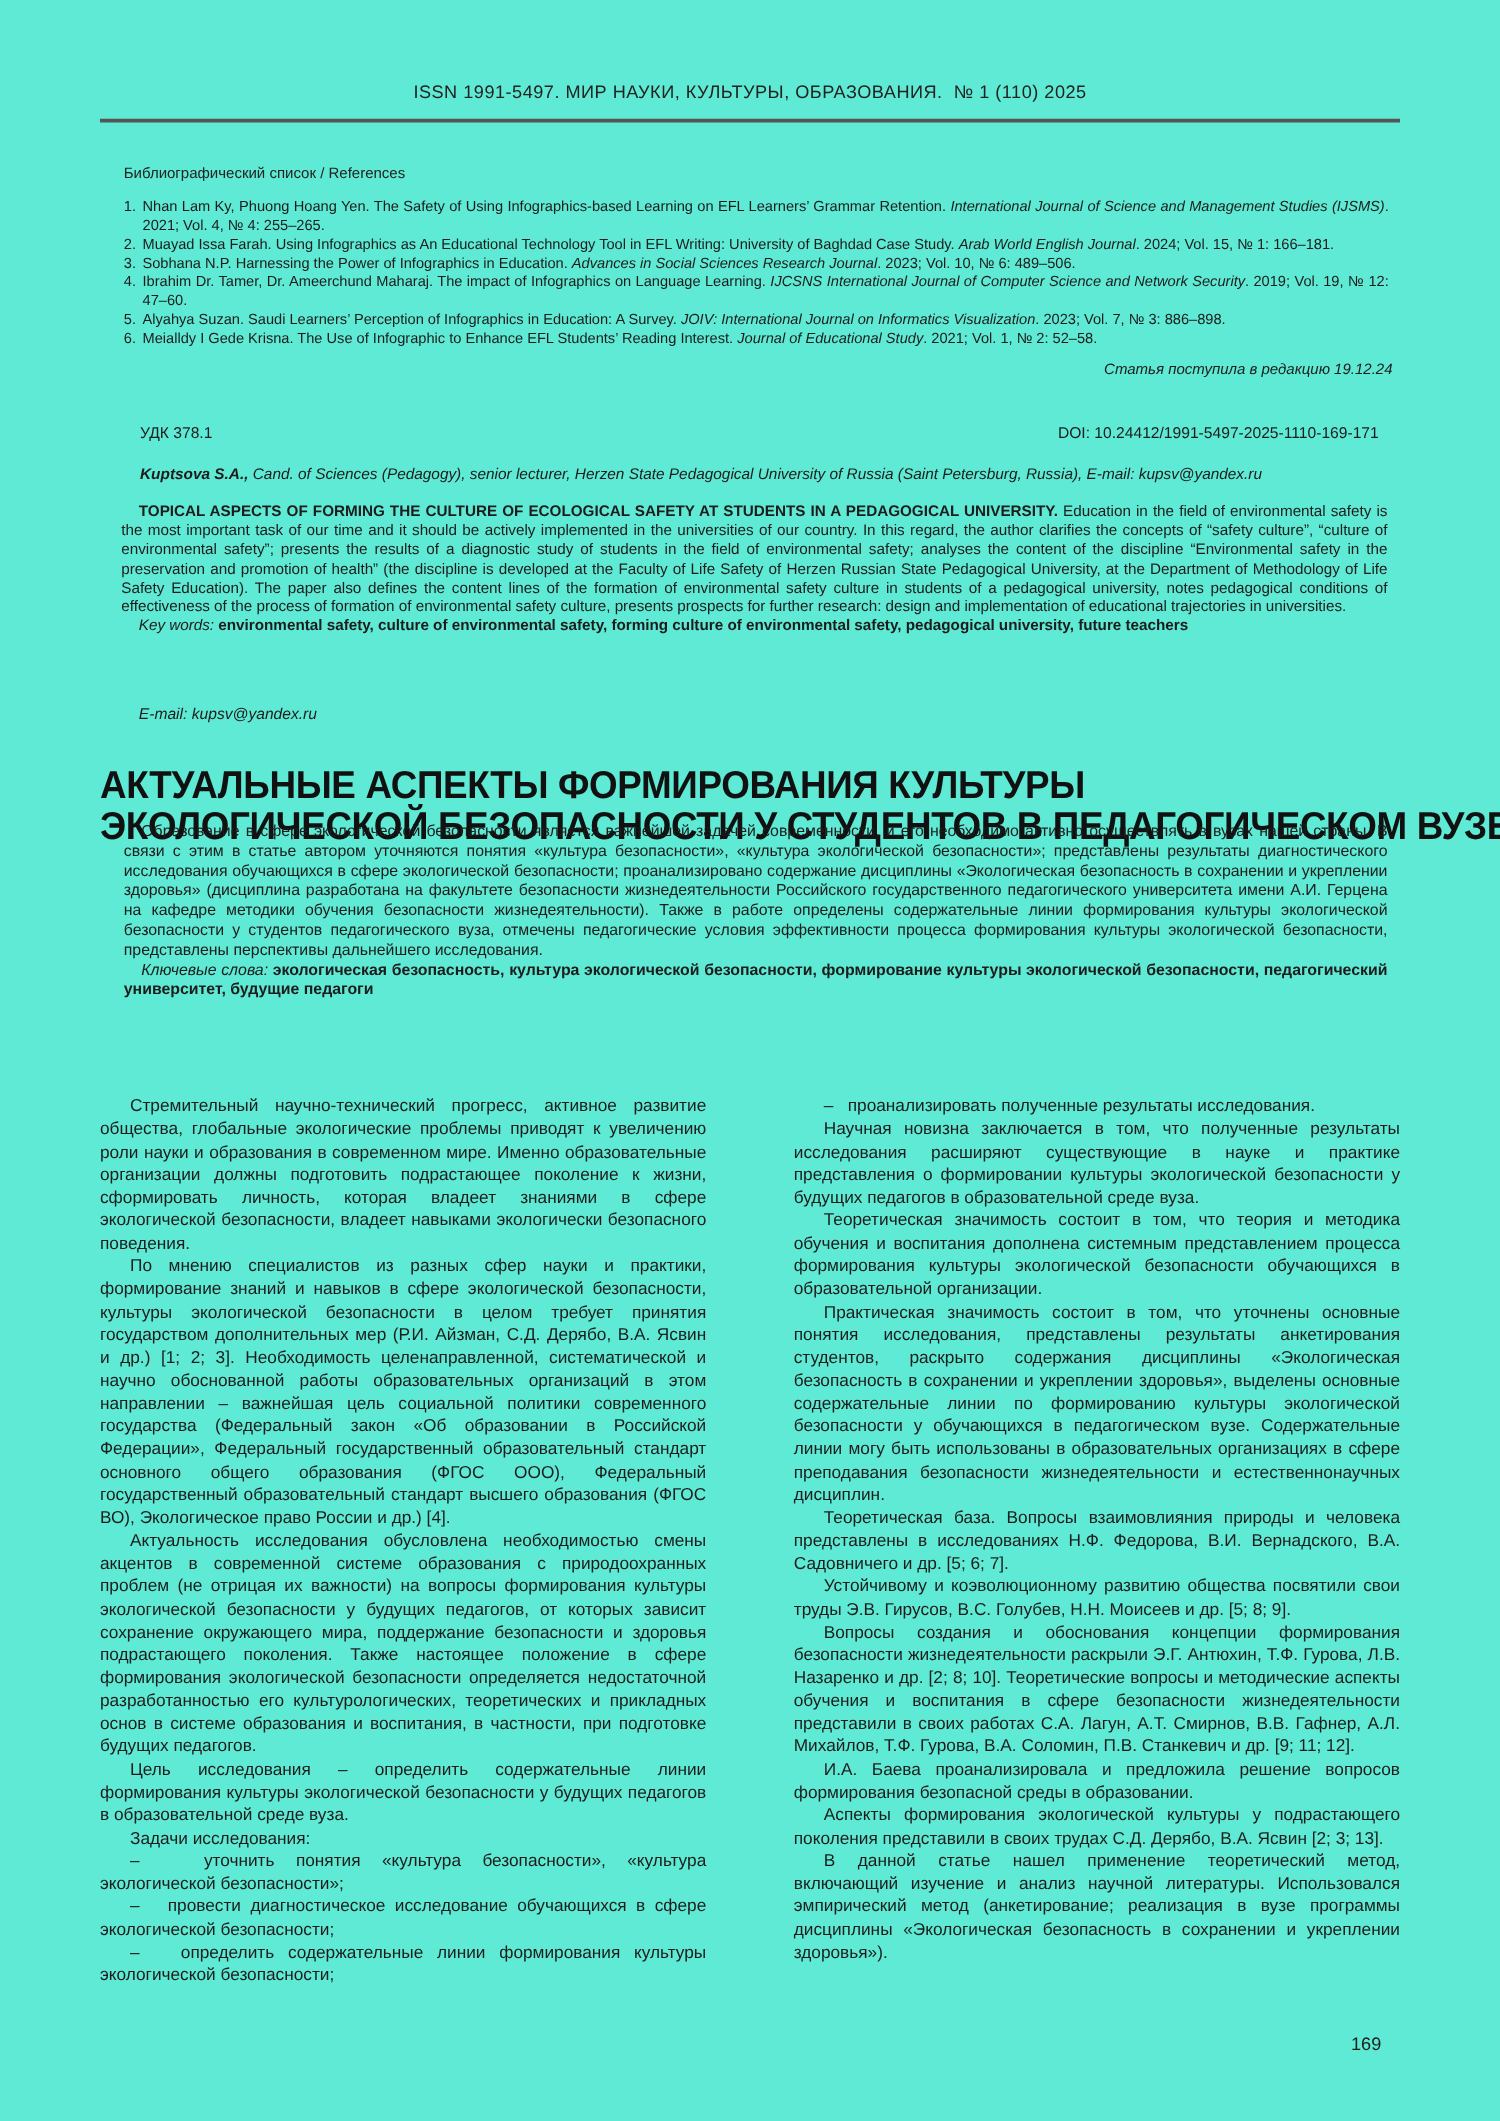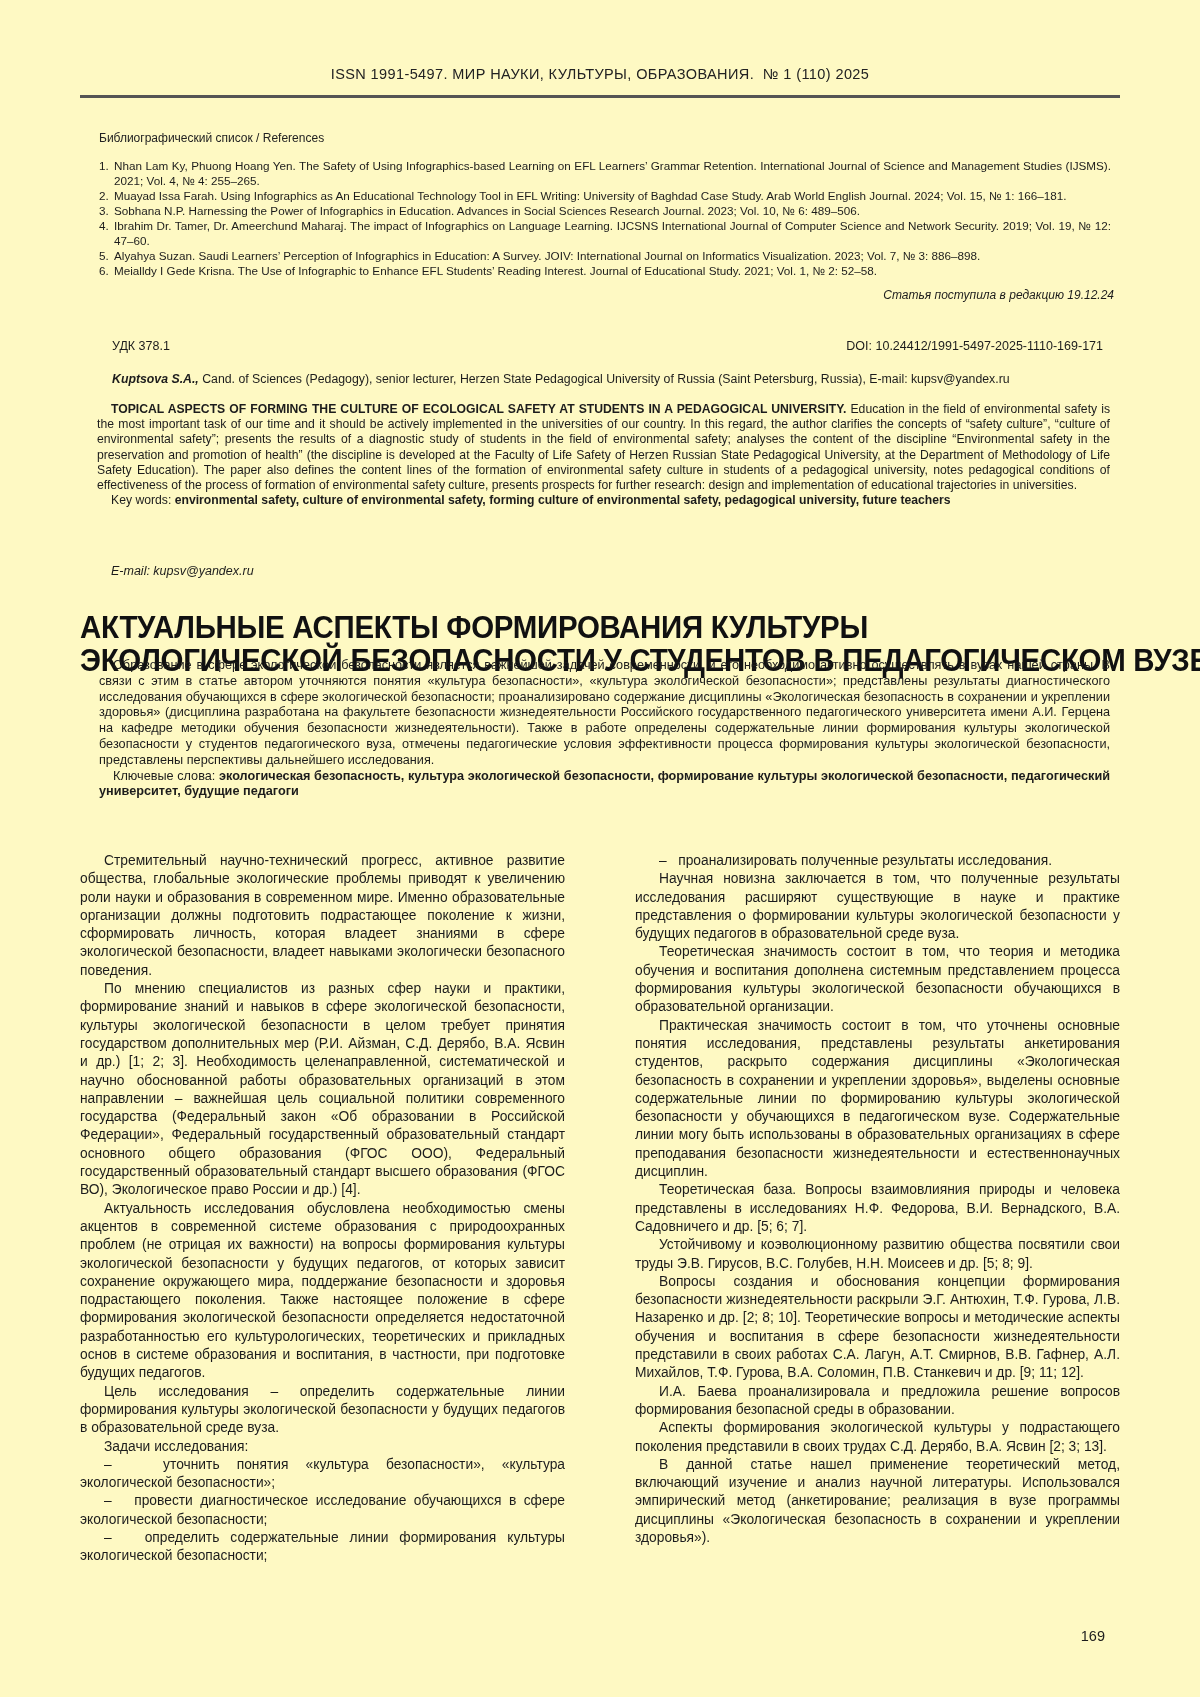--- a/index.html
+++ b/index.html
@@ -1,50 +1,50 @@
 <!DOCTYPE html>
 <html><head>
 <meta charset="utf-8">
 <style>
   html,body{margin:0;padding:0;background:#e8e8e8;}
   .page{
-    position:relative;width:1200px;height:1697px;margin:0 auto;background:#fef9c3;
+    position:relative;width:1200px;height:1697px;margin:0 auto;background:#5eead4;
     font-family:"Liberation Sans","DejaVu Sans",sans-serif;color:#1c1c1c;
     overflow:hidden;
   }
   .abs{position:absolute;}
   
   .journal-header{top:66px;left:0;width:1200px;text-align:center;font-size:14.5px;letter-spacing:.4px;color:#222;}
   .header-divider{top:95px;left:80px;width:1040px;height:3px;background:#555;}
   
   .refs-heading{top:131px;left:99px;font-size:12px;color:#222;}
   .refs-list{top:158px;left:99px;width:1012px;font-size:11.7px;line-height:15px;}
   .ref{position:relative;padding-left:15px;text-align:justify;margin:0;}
   .ref .rnum{position:absolute;left:0;}
   .received{top:288px;right:86px;font-style:italic;font-size:12px;}
   
   .meta-row{top:339px;left:112px;right:97px;display:flex;justify-content:space-between;font-size:12.5px;}
   
   .author-en{top:372px;left:112px;width:1000px;font-size:12.3px;}
-  .i{}
+  .i{font-style:italic;}
   .b{font-weight:bold;}
   .bi{font-weight:bold;font-style:italic;}
   .abstract-en{top:402px;left:97px;width:1013px;font-size:12.2px;line-height:15.2px;}
   .abstract-en p{margin:0;text-align:justify;text-indent:14px;}
   
   .author-ru{top:563px;left:111px;width:1000px;font-size:12.5px;line-height:16.5px;font-style:italic;}
   
   .title-ru{top:611px;left:80px;width:1080px;font-weight:bold;font-size:31px;line-height:33px;color:#111;}
   .title-ru .tline{display:inline-block;transform:scaleX(.95);transform-origin:0 50%;letter-spacing:-.3px;white-space:nowrap;}
   
   .abstract-ru{top:658px;left:99px;width:1011px;font-size:12.7px;line-height:15.8px;}
   .abstract-ru p{margin:0;text-align:justify;text-indent:14px;}
   
   .body-cols{top:852px;left:80px;width:1040px;display:flex;gap:70px;font-size:13.8px;line-height:18.3px;}
-  .col{flex:1 1 0;}
+  .col{flex:1 1 0;margin-top:24px;}
   .col p{margin:0;text-align:justify;text-indent:24px;}
   
   .page-number{top:1628px;right:95px;font-size:14.5px;text-align:center;}
 </style>
 </head>
 <body>
 
 <div class="page">
 
   <div class="abs journal-header">ISSN 1991-5497. МИР НАУКИ, КУЛЬТУРЫ, ОБРАЗОВАНИЯ.&nbsp; № 1 (110) 2025</div>

